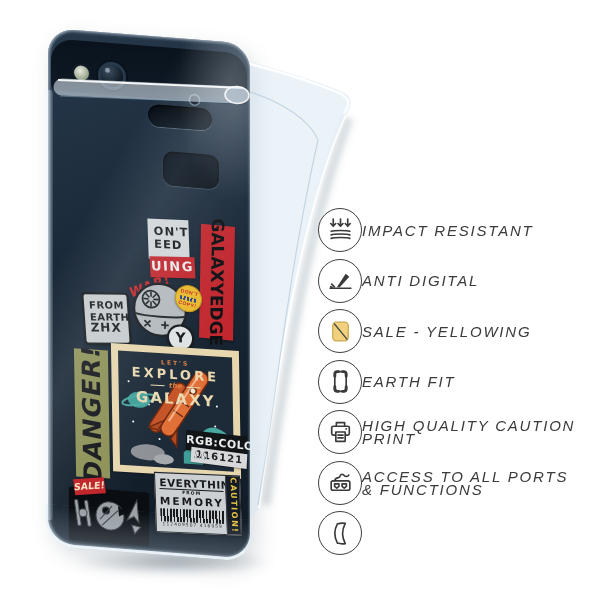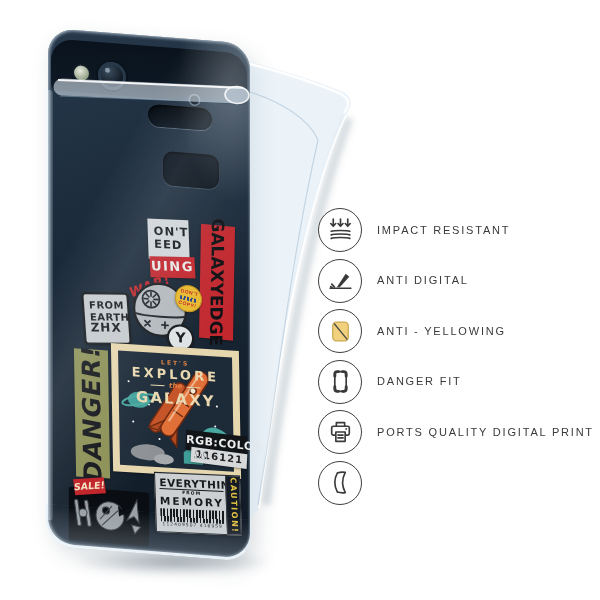--- a/index.html
+++ b/index.html
@@ -112,22 +112,22 @@
   .stk-sale{left:26px;top:447px;width:31px;height:16px;background:#c2272e;color:#f3e3c2;
     font-size:9.5px;font-style:italic;text-align:center;line-height:15px;transform:rotate(-8deg);z-index:7;}
   .stk-ships{left:21px;top:457px;width:80px;height:53px;background:#0a0e13;border-radius:2px;z-index:6;}
 
   
   .features{position:absolute;left:318px;top:205px;width:278px;z-index:3;}
   .feature-row{display:flex;align-items:center;height:50.5px;}
   .fcircle{flex:0 0 44px;width:44px;height:44px;border:1.7px solid #3f3f3f;border-radius:50%;
     background:#fff;display:flex;align-items:center;justify-content:center;}
   .fcircle svg{width:29px;height:29px;}
-  .flabel{margin-left:15px;font-size:11px;letter-spacing:1.8px;color:#3a3a3a;
-    white-space:pre-line;line-height:13px;}
+  .flabel{font-size:15px;letter-spacing:1.8px;color:#3a3a3a;
+    white-space:pre-line;line-height:13px;font-style:italic;}
   .fic{stroke:#3a3a3a;fill:none;stroke-width:1.6;stroke-linecap:round;stroke-linejoin:round;}
 
   .case-svg{position:absolute;left:0;top:0;width:600px;height:600px;z-index:2;pointer-events:none;}
 </style>
 </head>
 <body>
 
 <div class="stage">
 
   <div class="phone-shadow"></div>
@@ -293,46 +293,57 @@
       <div class="flabel">ANTI DIGITAL</div>
     </div>
 
     <div class="feature-row">
       <div class="fcircle">
         <svg viewBox="0 0 28 28" class="fic">
           <rect x="6.5" y="5" width="15" height="18" rx="3.5" fill="#f1d17e" stroke="#c9a84e" stroke-width="1.2"></rect>
           <path d="M8.2 6.8 20.2 21.4" stroke="#4a4a4a" stroke-width="1.3"></path>
         </svg>
       </div>
-      <div class="flabel">ANTI - YELLOWING</div>
+      <div class="flabel">SALE - YELLOWING</div>
     </div>
 
     <div class="feature-row">
       <div class="fcircle">
         <svg viewBox="0 0 28 28" class="fic">
           <rect x="8.5" y="4.5" width="11" height="19" rx="2.5"></rect>
           <path d="M8.5 9V7c0-1.4 1.1-2.5 2.5-2.5h1M19.5 9V7c0-1.4-1.1-2.5-2.5-2.5h-1M8.5 19v2c0 1.4 1.1 2.5 2.5 2.5h1M19.5 19v2c0 1.4-1.1 2.5-2.5 2.5h-1" stroke-width="2.8"></path>
         </svg>
       </div>
-      <div class="flabel">DANGER FIT</div>
+      <div class="flabel">EARTH FIT</div>
     </div>
 
     <div class="feature-row">
       <div class="fcircle">
         <svg viewBox="0 0 28 28" class="fic">
           <path d="M10 8V4.5h8V8"></path>
           <rect x="5.5" y="8" width="17" height="8.5" rx="1.5"></rect>
           <circle cx="19.5" cy="10.5" r="0.9" fill="#3a3a3a" stroke="none"></circle>
           <rect x="9.5" y="13.5" width="9" height="9" fill="#ffffff"></rect>
           <path d="M11.5 16.5h5M11.5 19.2h5"></path>
         </svg>
       </div>
-      <div class="flabel">PORTS QUALITY DIGITAL PRINT</div>
-    </div>
-
+      <div class="flabel">HIGH QUALITY CAUTION PRINT</div>
+    </div>
+
+    <div class="feature-row">
+      <div class="fcircle">
+        <svg viewBox="0 0 28 28" class="fic">
+          <rect x="5" y="12.5" width="18" height="9" rx="1.8"></rect>
+          <path d="M8.3 15.3h4.2v2.4l-2.1 1.7-2.1-1.7zM15.5 15.3h4.2v2.4l-2.1 1.7-2.1-1.7z"></path>
+          <path d="M8.5 12.5c0-3.5 3-2.5 4.5-3.8 1.2-1 .6-2.7 2.4-2.7 2 0 1.8 2.2 4.3 2.2 1.4 0 2-.6 2.3-1.4"></path>
+        </svg>
+      </div>
+      <div class="flabel">ACCESS TO ALL PORTS
+&amp; FUNCTIONS</div>
+    </div>
 
     <div class="feature-row">
       <div class="fcircle">
         <svg viewBox="0 0 28 28" class="fic">
           <path d="M11 4.8c-3.4 6.2-3.4 12.2 0 18.4M18.6 4.2c-3.4 6.5-3.4 13.1 0 19.6M11 4.8c2.6-.9 5-.9 7.6-.6M11 23.2c2.6.9 5 .9 7.6.6"></path>
         </svg>
       </div>
     </div>
 
   </div>

